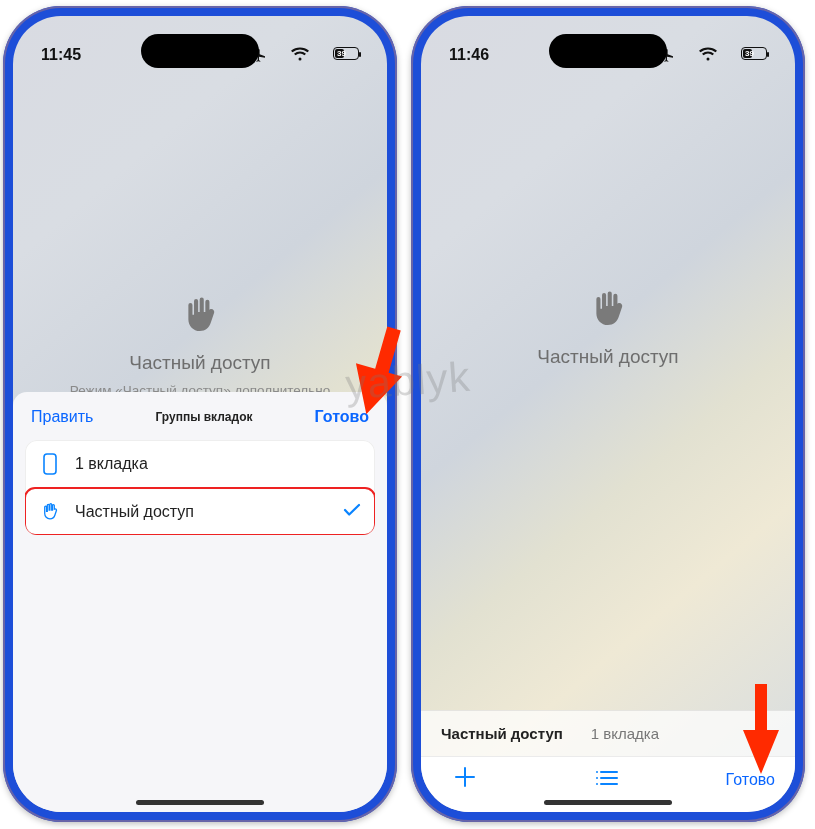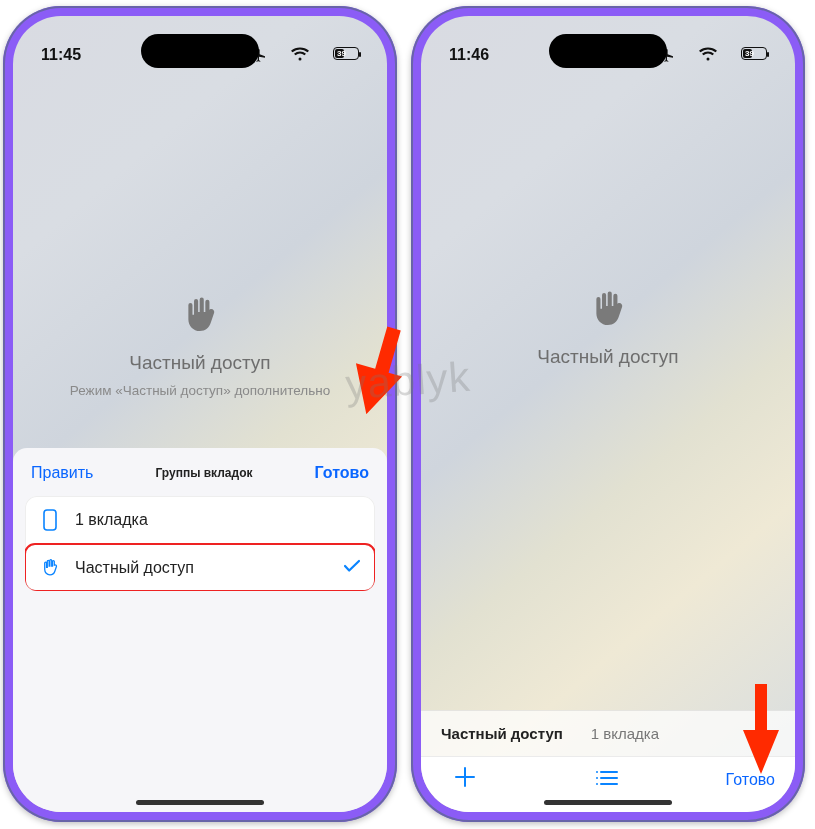--- a/index.html
+++ b/index.html
@@ -11,21 +11,21 @@
     position: relative;
   }
   .stage {
     display: flex;
     gap: 14px;
     padding: 6px 3px;
   }
   .phone {
     width: 394px;
     height: 816px;
-    background: #8b5cf6;
+    background: #1d4ed8;
     border-radius: 58px;
     padding: 10px;
     position: relative;
     box-shadow: inset 0 0 0 2px #6864a8, 0 2px 6px rgba(0,0,0,.25);
   }
   .screen {
     width: 100%;
     height: 100%;
     border-radius: 48px;
     overflow: hidden;
@@ -59,21 +59,21 @@
     padding: 0 26px;
   }
   .hand-icon { display:inline-block; color:#7a7a7a; }
   .private-title { font-size: 19px; color:#6e6e6e; margin-top:10px; }
   .private-desc  { font-size: 13.5px; color:#8a8a8a; margin-top:8px; line-height:1.35; }
 
   
   .sheet {
     position: absolute;
     left: 0; right: 0; bottom: 0;
-    height: 364px;
+    height: 420px;
     background: #f6f6f9;
     border-top-left-radius: 14px;
     border-top-right-radius: 14px;
     padding: 12px 12px 14px;
     z-index: 15;
   }
   .sheet-header {
     display: flex; align-items: center; justify-content: space-between;
     padding: 4px 6px 14px;
   }

